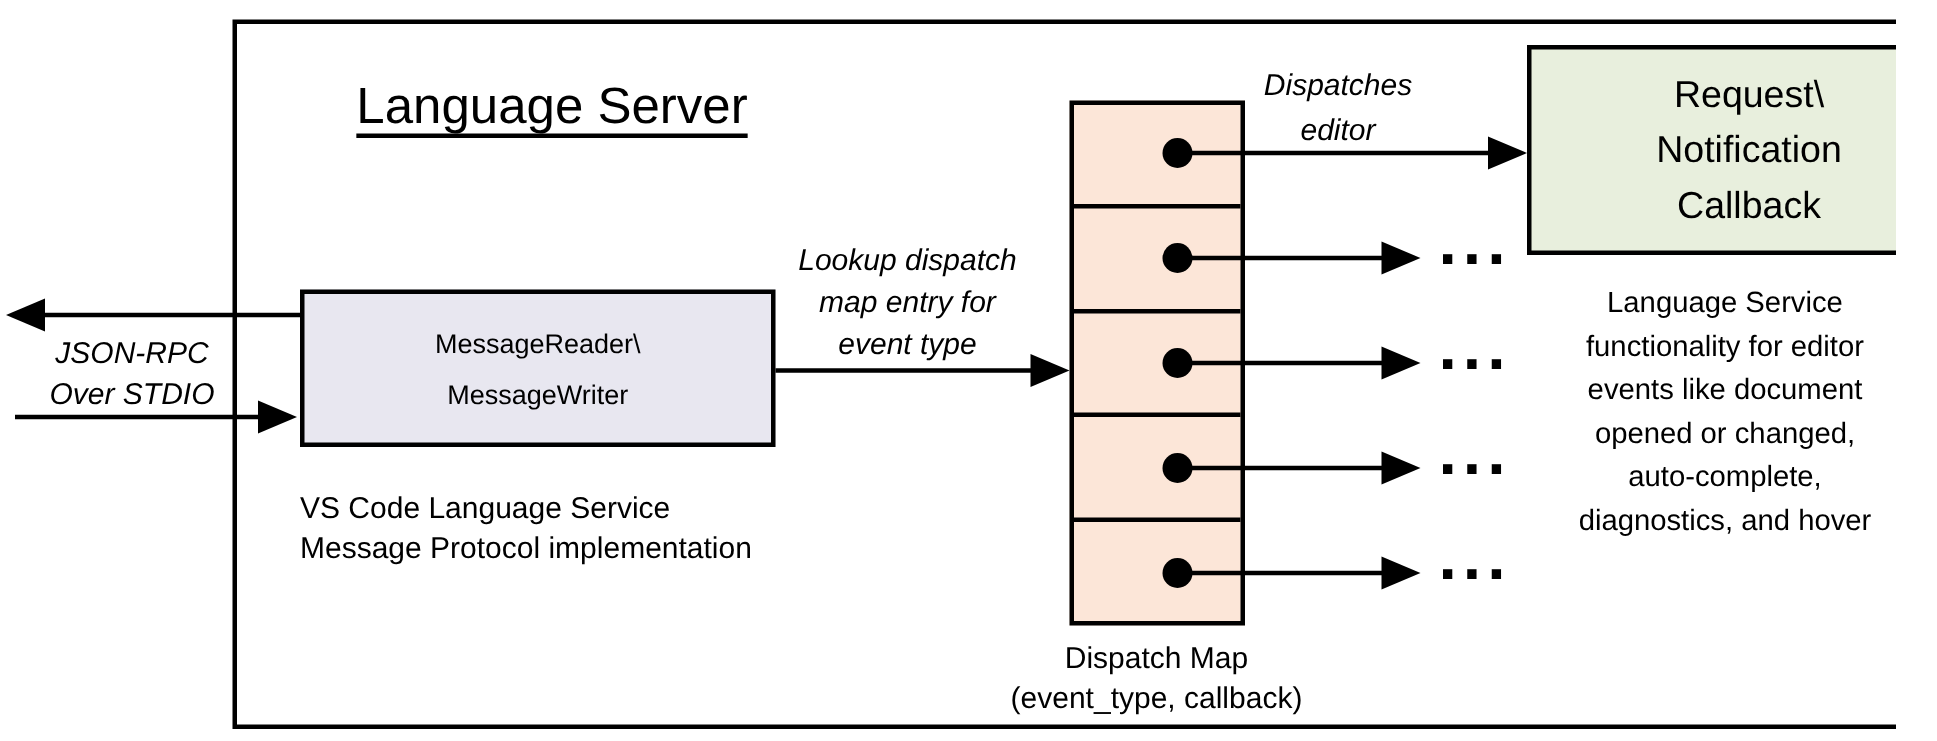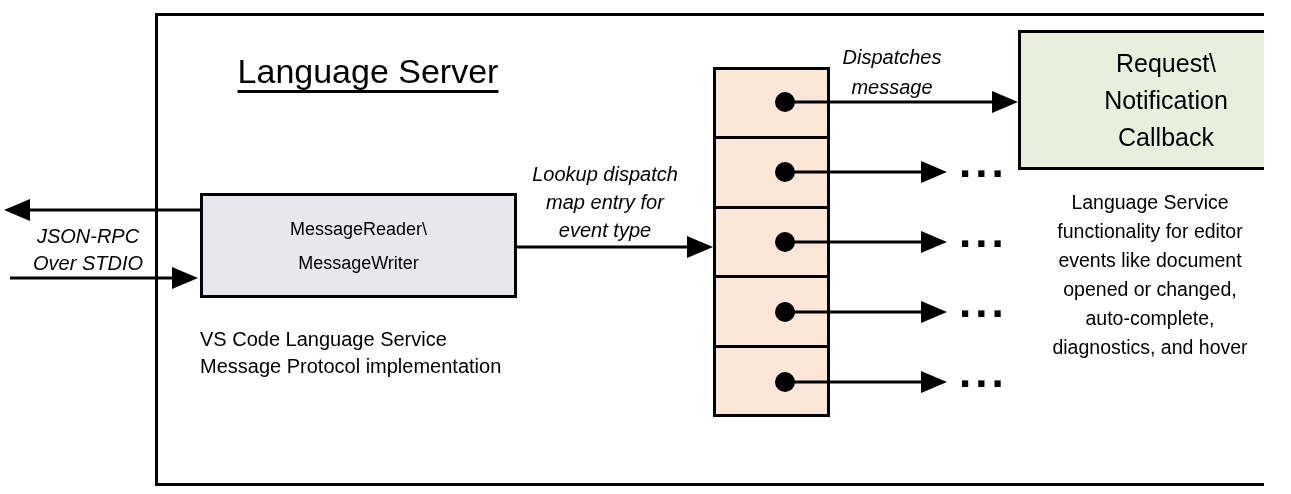--- a/index.html
+++ b/index.html
@@ -161,20 +161,24 @@
     <div>Message Protocol implementation</div>
   </div>
 
   <div class="abs" id="dispatch-map">
     <div class="cell"></div>
     <div class="cell"></div>
     <div class="cell"></div>
     <div class="cell"></div>
     <div class="cell"></div>
   </div>
+  <div class="abs" id="dispatch-caption">
+    <div>Dispatch Map</div>
+    <div>(event_type, callback)</div>
+  </div>
 
   <div class="abs" id="callback-box">
     <div>Request\</div>
     <div>Notification</div>
     <div>Callback</div>
   </div>
 
   <div class="abs" id="callbacks-note">
     <div>Language Service</div>
     <div>functionality for editor</div>
@@ -188,21 +192,21 @@
     <div>JSON-RPC</div>
     <div>Over STDIO</div>
   </div>
   <div class="abs annotation" id="lookup-label">
     <div>Lookup dispatch</div>
     <div>map entry for</div>
     <div>event type</div>
   </div>
   <div class="abs annotation" id="dispatch-label">
     <div>Dispatches</div>
-    <div>message</div>
+    <div>editor</div>
   </div>
 
   <div class="abs ellipsis" style="left:959px; top:140px;">...</div>
   <div class="abs ellipsis" style="left:959px; top:210px;">...</div>
   <div class="abs ellipsis" style="left:959px; top:280px;">...</div>
   <div class="abs ellipsis" style="left:959px; top:350px;">...</div>
 
   <svg class="abs" id="arrow-layer" width="1291" height="494" viewBox="0 0 1291 494">
 
     <g>

